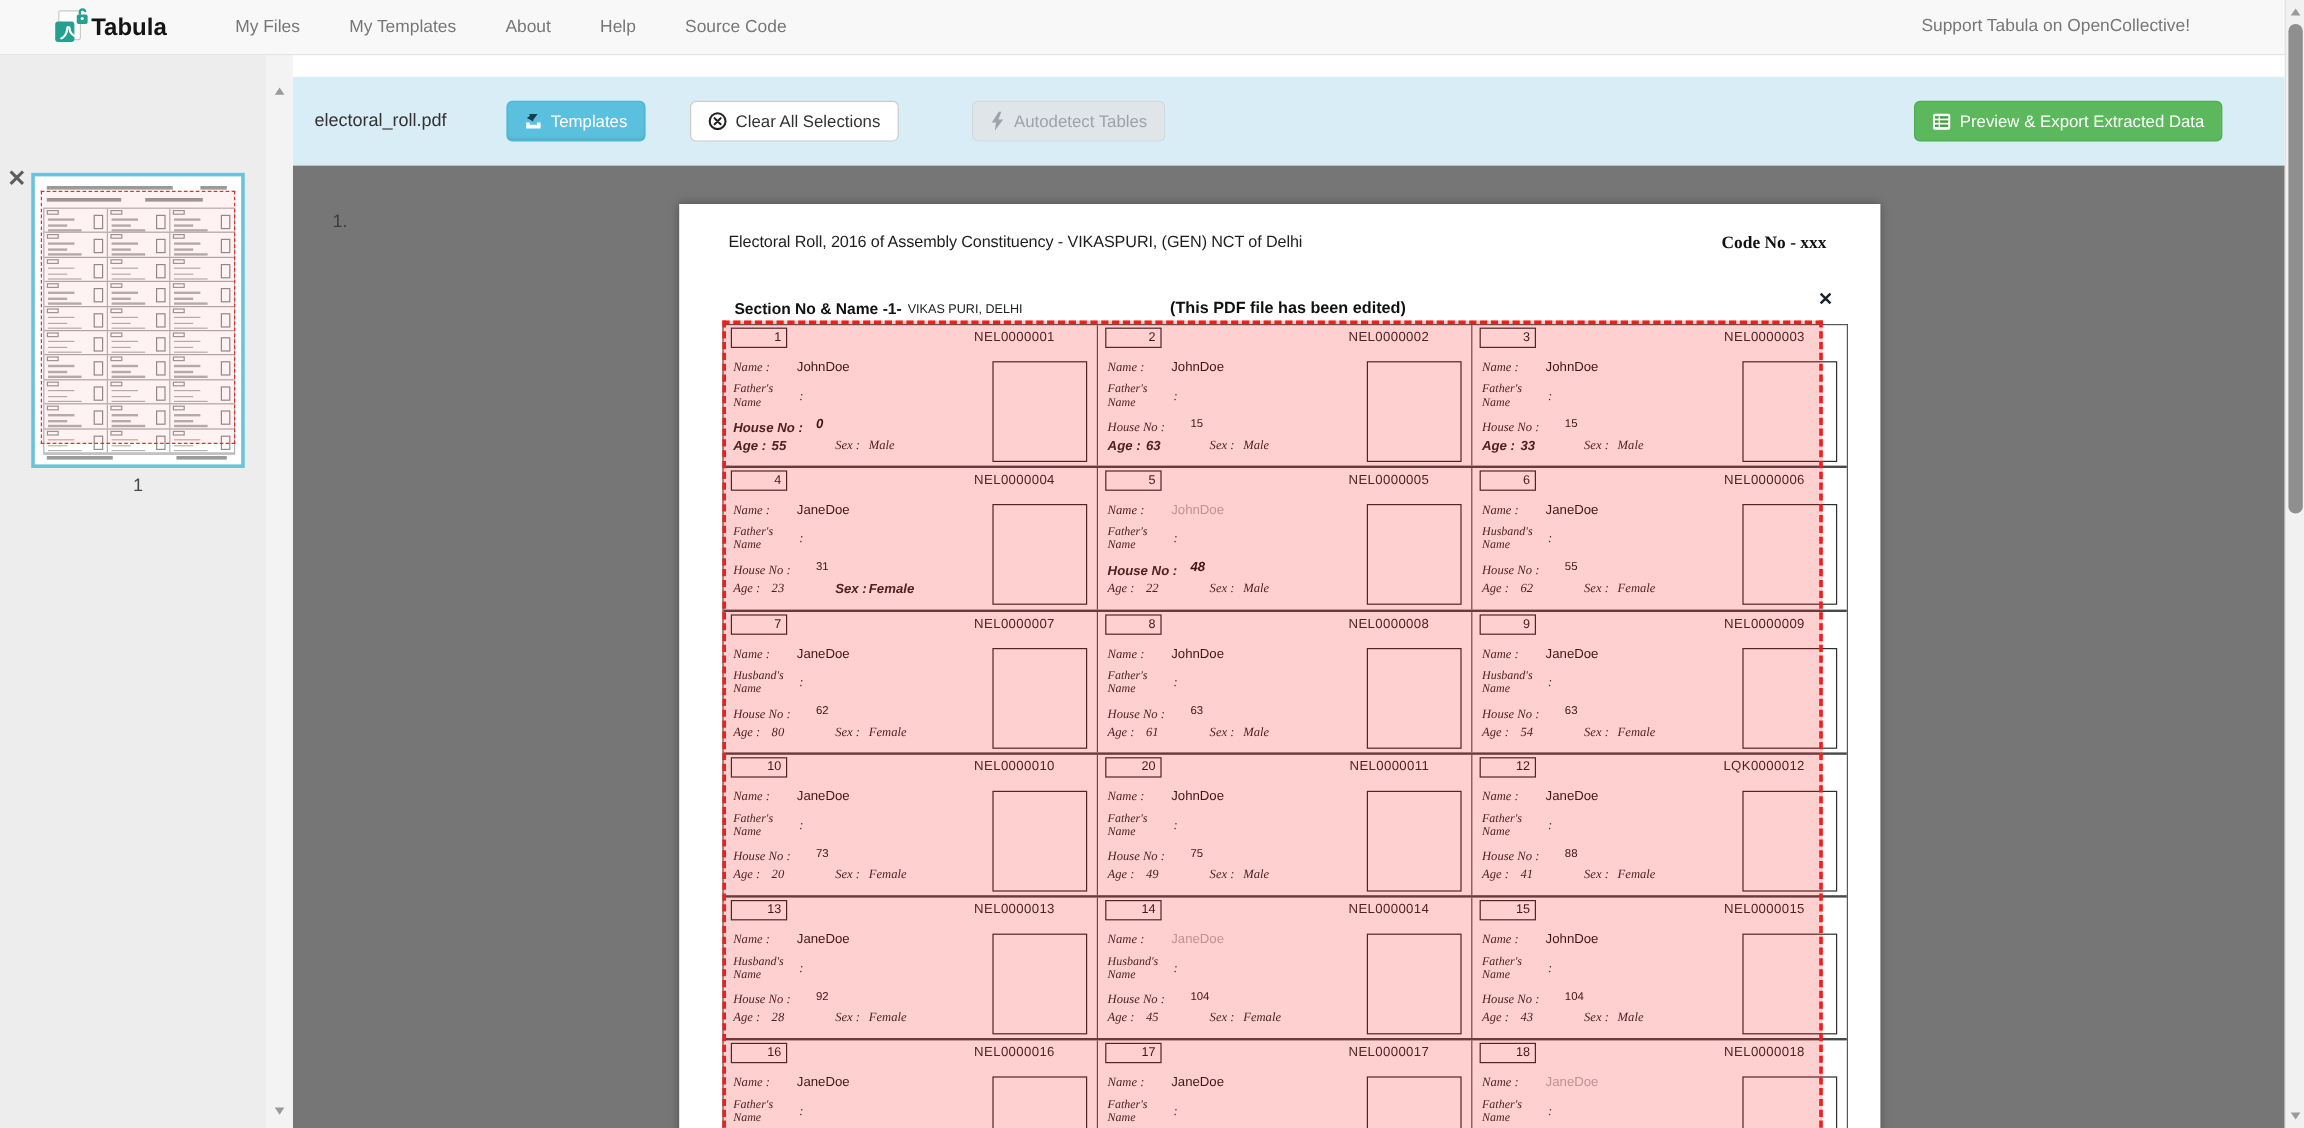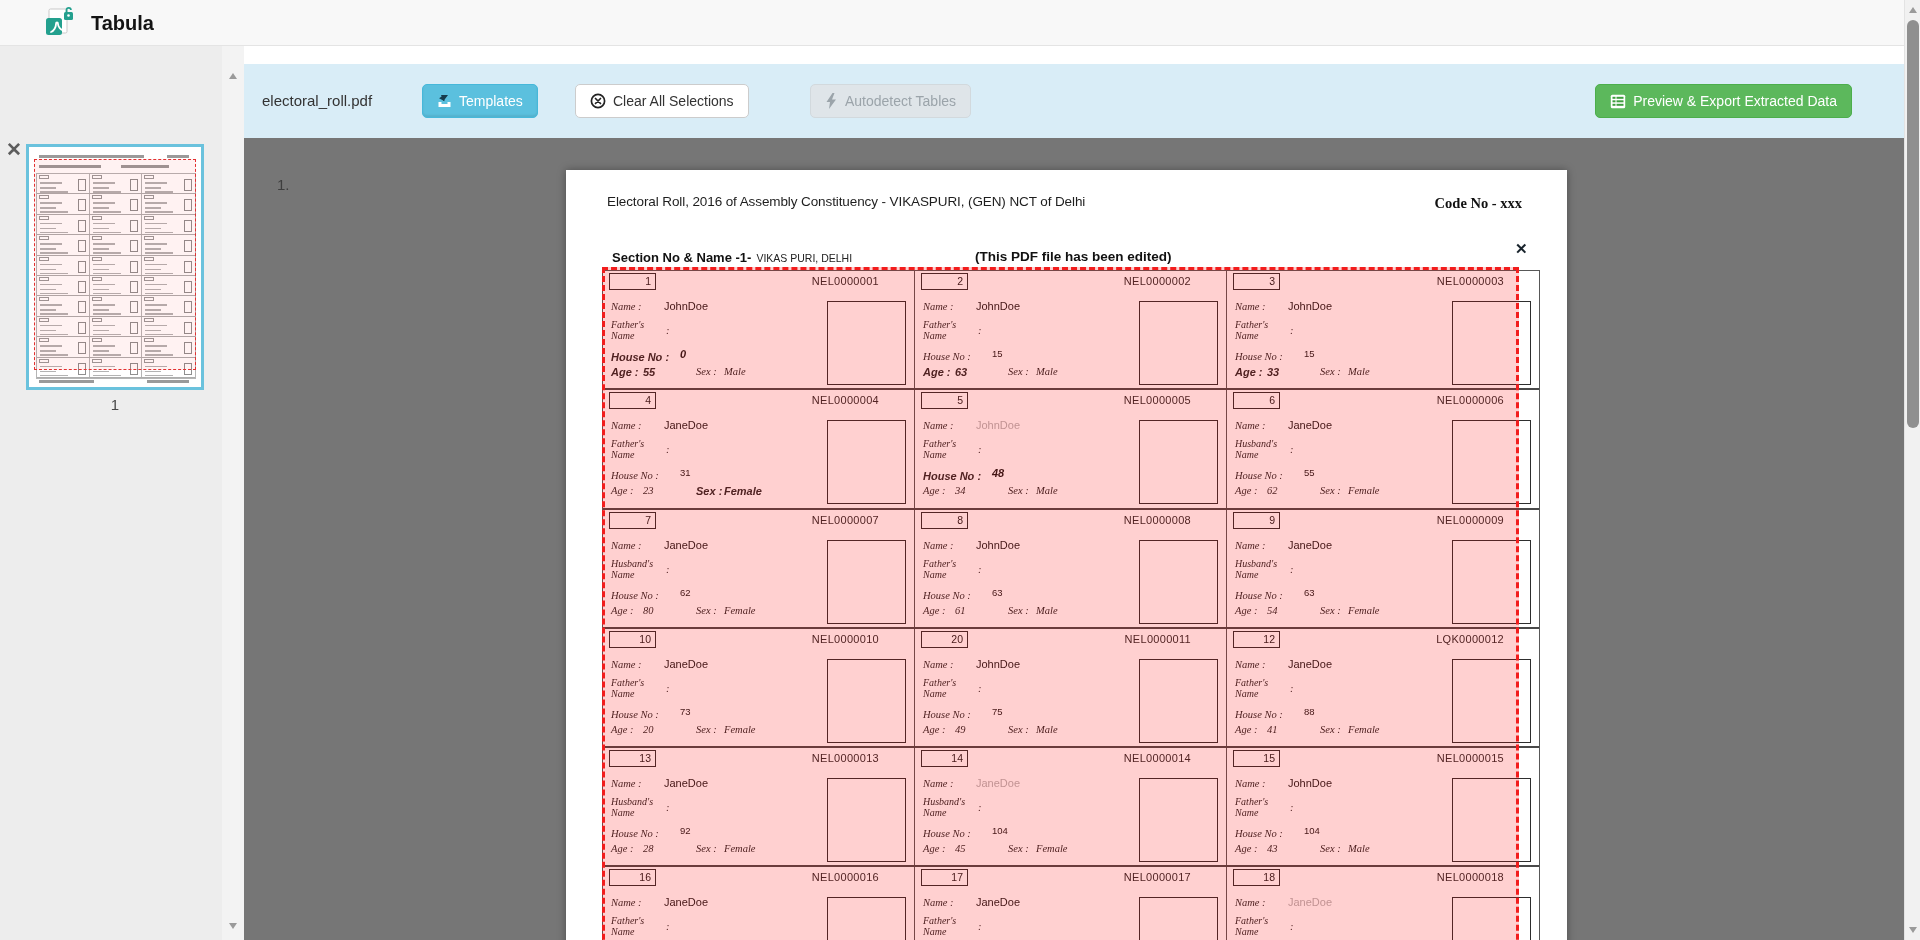--- a/index.html
+++ b/index.html
@@ -3,21 +3,21 @@
 <meta charset="utf-8">
 <style>
   * { margin:0; padding:0; box-sizing:border-box; }
   html,body { width:1920px; height:940px; overflow:hidden; background:#fff;
               font-family:"Liberation Sans", sans-serif; }
   #app { position:relative; width:1920px; height:940px; overflow:hidden; background:#fff; }
 
   
   .navbar { position:absolute; left:0; top:0; width:1920px; height:46px;
             background:#f8f8f8; border-bottom:1px solid #e4e4e4; z-index:30; }
-  .brand { position:absolute; left:44px; top:6px; display:flex; align-items:center; gap:15px;
+  .brand { position:absolute; left:44px; top:6px; display:flex; align-items:center; gap:0;
            text-decoration:none; cursor:pointer; }
   .brand-name { font-size:20px; font-weight:bold; color:#141414; line-height:34px; }
   .nav-links { position:absolute; left:196px; top:0; height:45px; display:flex; align-items:center; gap:41px; }
   .nav-link { font-size:14.5px; color:#777; cursor:pointer; white-space:nowrap; }
   .support-link { position:absolute; right:95px; top:0; line-height:45px; font-size:14.5px; color:#777; cursor:pointer; }
 
   
   .winscroll { position:absolute; right:0; top:0; width:16px; height:940px; background:#f1f1f1;
                border-left:1px solid #e3e3e3; z-index:40; }
   .winscroll .arr { position:absolute; left:0; width:16px; height:16px; display:flex;
@@ -115,20 +115,28 @@
           <rect x="5" y="3" width="18" height="24" rx="1.5" fill="#ffffff" stroke="#c9c9c9"></rect>
           <rect x="2" y="12" width="16" height="17" rx="2.5" fill="#23a08e"></rect>
           <path d="M7 26 c3,-1 5,-5 5,-8 c0,-2 2,-2 2,0 c0,3 3,6 5,6" fill="none" stroke="#ffffff" stroke-width="1.8" stroke-linecap="round"></path>
           <rect x="20" y="6" width="9" height="8" rx="1.5" fill="#23a08e"></rect>
           <path d="M22.5 6 v-2 a2.2,2.2 0 0 1 4.4,0" fill="none" stroke="#23a08e" stroke-width="1.8"></path>
           <circle cx="24.5" cy="9.5" r="1.3" fill="#ffffff"></circle>
         </svg>
       </span>
       <span class="brand-name">Tabula</span>
     </a>
+    <div class="nav-links">
+        <a class="nav-link">My Files</a>
+        <a class="nav-link">My Templates</a>
+        <a class="nav-link">About</a>
+        <a class="nav-link">Help</a>
+        <a class="nav-link">Source Code</a>
+      </div>
+    <span class="support-link">Support Tabula on OpenCollective!</span>
   </div>
 
   <div class="sidebar">
     <span class="thumb-close">✕</span>
     <div class="thumbnail" id="thumb1">
         <span class="mini-bar" style="left: 10px; top: 8px; width: 105px; height: 3px;"></span>
         <span class="mini-bar" style="left: 138px; top: 8px; width: 22px; height: 3px;"></span>
         <span class="mini-bar" style="left: 10px; top: 18px; width: 62px; height: 3px;"></span>
         <span class="mini-bar" style="left: 92px; top: 18px; width: 48px; height: 3px;"></span>
         <span class="mini-bar" style="left: 10px; top: 233px; width: 55px; height: 2.5px;"></span>
@@ -509,21 +517,21 @@
                 <div class="numbox">5</div>
                 <span class="vid">NEL0000005</span>
                 <div class="photo"></div>
                 <span class="lbl f-name-l">Name :</span>
                 <span class="f-name-v gray">JohnDoe</span>
                 <span class="lbl f-rel">Father's<br>Name</span>
                 <span class="lbl f-rel-col">:</span>
                 <span class="lbl f-house-l em">House No :</span>
                 <span class="f-house-v em">48</span>
                 <span class="lbl f-age-l">Age :</span>
-                <span class="lbl f-age-v">34</span>
+                <span class="lbl f-age-v">22</span>
                 <span class="lbl f-sex-l">Sex :</span>
                 <span class="lbl f-sex-v">Male</span>
               </div>
               <div class="card">
                 <div class="numbox">6</div>
                 <span class="vid">NEL0000006</span>
                 <div class="photo"></div>
                 <span class="lbl f-name-l">Name :</span>
                 <span class="f-name-v">JaneDoe</span>
                 <span class="lbl f-rel">Husband's<br>Name</span>

